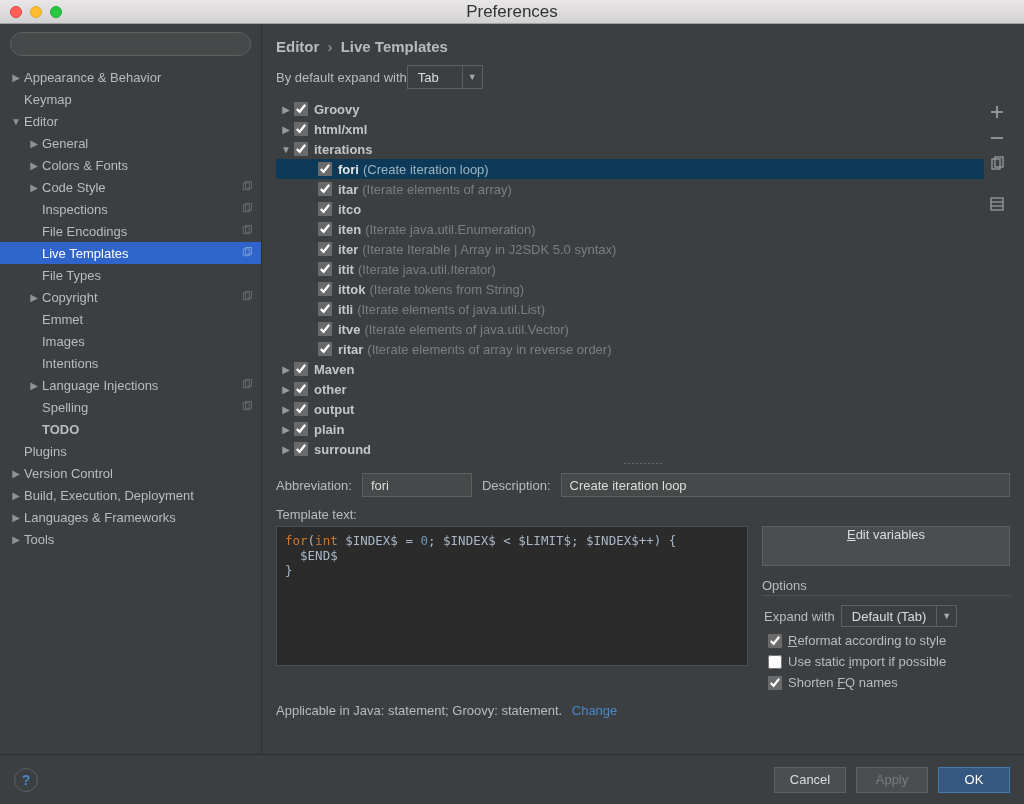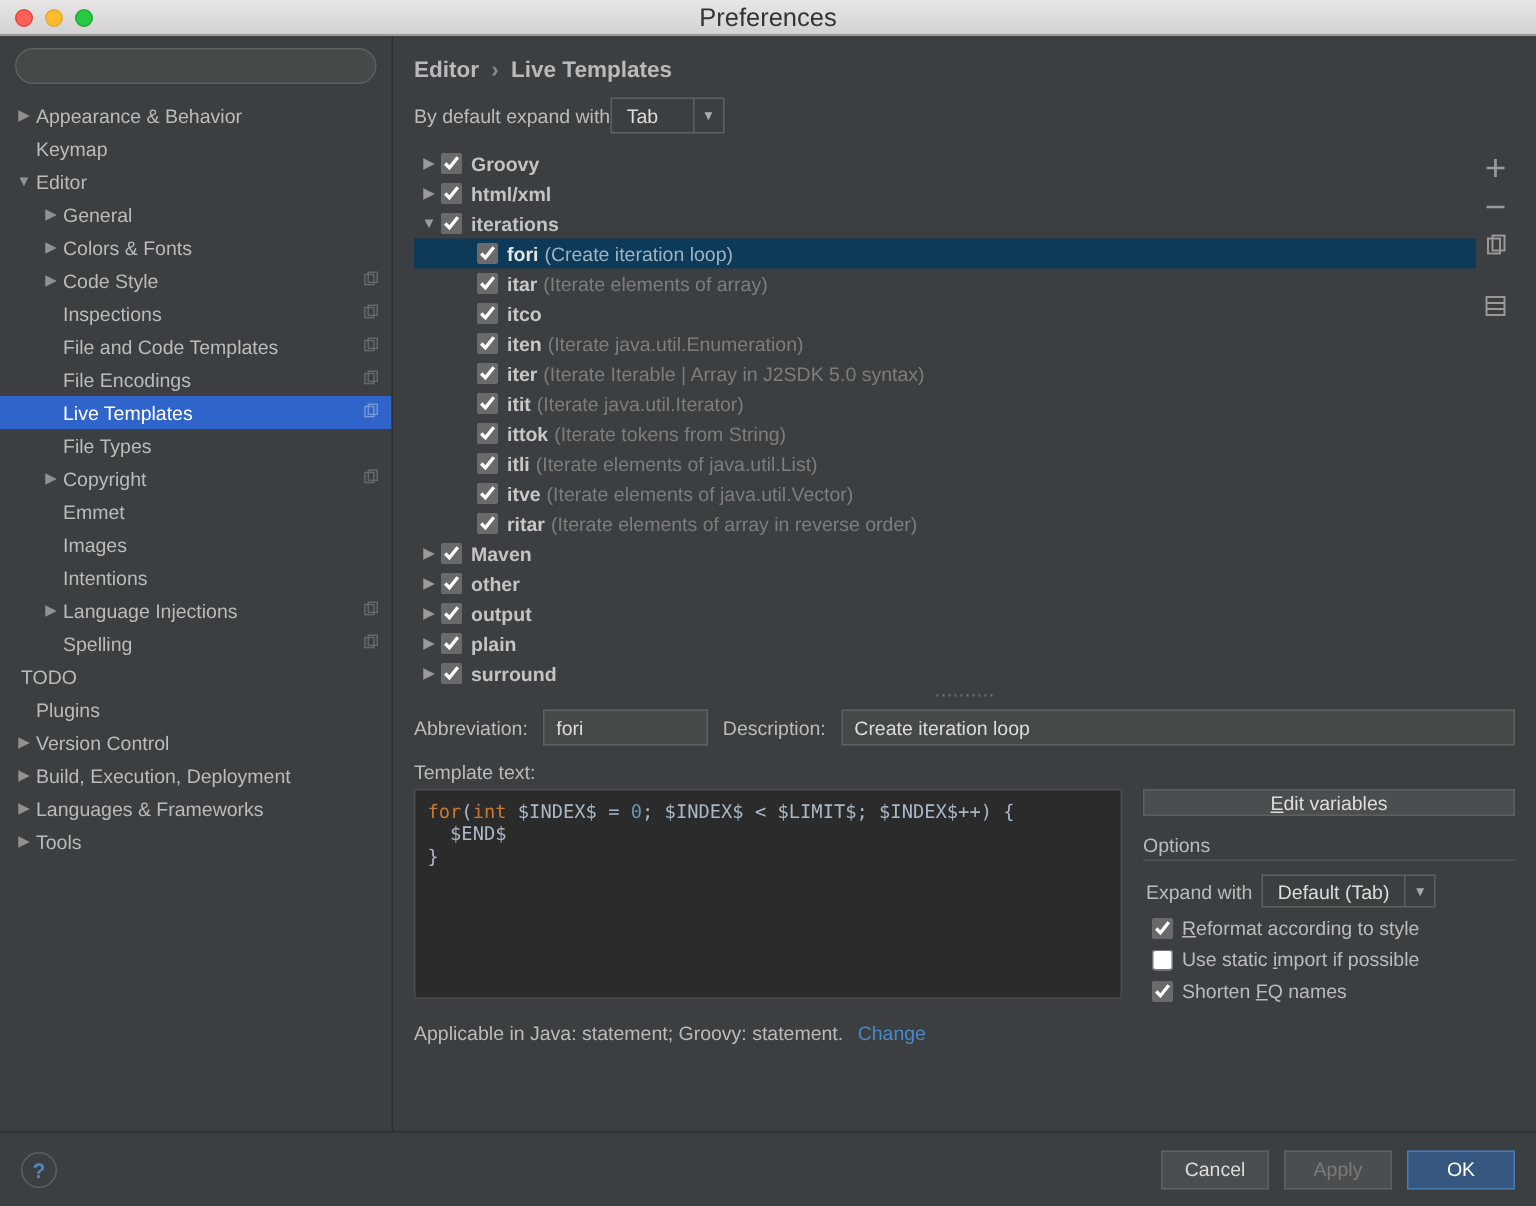--- a/index.html
+++ b/index.html
@@ -126,22 +126,22 @@
   .code-editor{
     flex:1; height:140px; background:#2b2b2b; border:1px solid #4a4c4d;
     font-family: Menlo, Consolas, monospace; font-size:12.5px;
     padding:6px 8px; color:#a9b7c6; overflow:auto; white-space:pre;
   }
   .code-editor .kw{ color:#cc7832; }
   .code-editor .num{ color:#6897bb; }
 
   .right-opts{ width:248px; display:flex; flex-direction:column; }
   .btn-std{
-    height:18px; border:1px solid #5e6060; background:#4b4e50;
-    color:#ddd; font-size:13px; display:flex; align-items:center; justify-content:center;
+    height:40px; border:1px solid #5e6060; background:#4b4e50;
+    color:#ddd; font-size:13px; display:flex; justify-content:center;
     cursor:default;
   }
   .btn-std u{text-decoration:underline;}
   .opts-header{ color:#bbb; margin-top:12px; margin-bottom:6px; border-bottom:1px solid #4e5254; padding-bottom:2px;}
   .opt-line{ display:flex; align-items:center; gap:6px; margin:3px 0 3px 6px; color:#bbb;}
   .opt-line input[type=checkbox]{ accent-color:#6a6a6a; width:14px;height:14px;}
   .opt-line .combo{ height:22px; }
   .opt-line .combo .val{min-width:90px;}
   .opt-line.expand{margin-left:2px;}
 
@@ -226,28 +226,20 @@
         <div class="tree-item" style="padding-left: 28px;">
           <span class="arrow blank">▶</span>
           <span>Inspections</span>
           <span class="copy-ico"><svg viewBox="0 0 16 16" fill="none" stroke="currentColor" stroke-width="1.2">
               <rect x="3" y="4" width="8" height="9"></rect>
               <rect x="6" y="2" width="8" height="9"></rect>
             </svg></span>
         </div>
         <div class="tree-item" style="padding-left: 28px;">
           <span class="arrow blank">▶</span>
-          <span>File and Code Templates</span>
-          <span class="copy-ico"><svg viewBox="0 0 16 16" fill="none" stroke="currentColor" stroke-width="1.2">
-              <rect x="3" y="4" width="8" height="9"></rect>
-              <rect x="6" y="2" width="8" height="9"></rect>
-            </svg></span>
-        </div>
-        <div class="tree-item" style="padding-left: 28px;">
-          <span class="arrow blank">▶</span>
           <span>File Encodings</span>
           <span class="copy-ico"><svg viewBox="0 0 16 16" fill="none" stroke="currentColor" stroke-width="1.2">
               <rect x="3" y="4" width="8" height="9"></rect>
               <rect x="6" y="2" width="8" height="9"></rect>
             </svg></span>
         </div>
         <div class="tree-item sel" style="padding-left: 28px;">
           <span class="arrow blank">▶</span>
           <span>Live Templates</span>
           <span class="copy-ico"><svg viewBox="0 0 16 16" fill="none" stroke="currentColor" stroke-width="1.2">
@@ -288,21 +280,21 @@
             </svg></span>
         </div>
         <div class="tree-item" style="padding-left: 28px;">
           <span class="arrow blank">▶</span>
           <span>Spelling</span>
           <span class="copy-ico"><svg viewBox="0 0 16 16" fill="none" stroke="currentColor" stroke-width="1.2">
               <rect x="3" y="4" width="8" height="9"></rect>
               <rect x="6" y="2" width="8" height="9"></rect>
             </svg></span>
         </div>
-        <div class="tree-item" style="">
+        <div class="tree-item" style="padding-left: 28px; font-weight: bold;">
           <span class="arrow blank">▶</span>
           <span>TODO</span>
         </div>
         <div class="tree-item" style="padding-left: 10px;">
           <span class="arrow blank">▶</span>
           <span>Plugins</span>
         </div>
         <div class="tree-item" style="padding-left: 10px;">
           <span class="arrow">▶</span>
           <span>Version Control</span>

